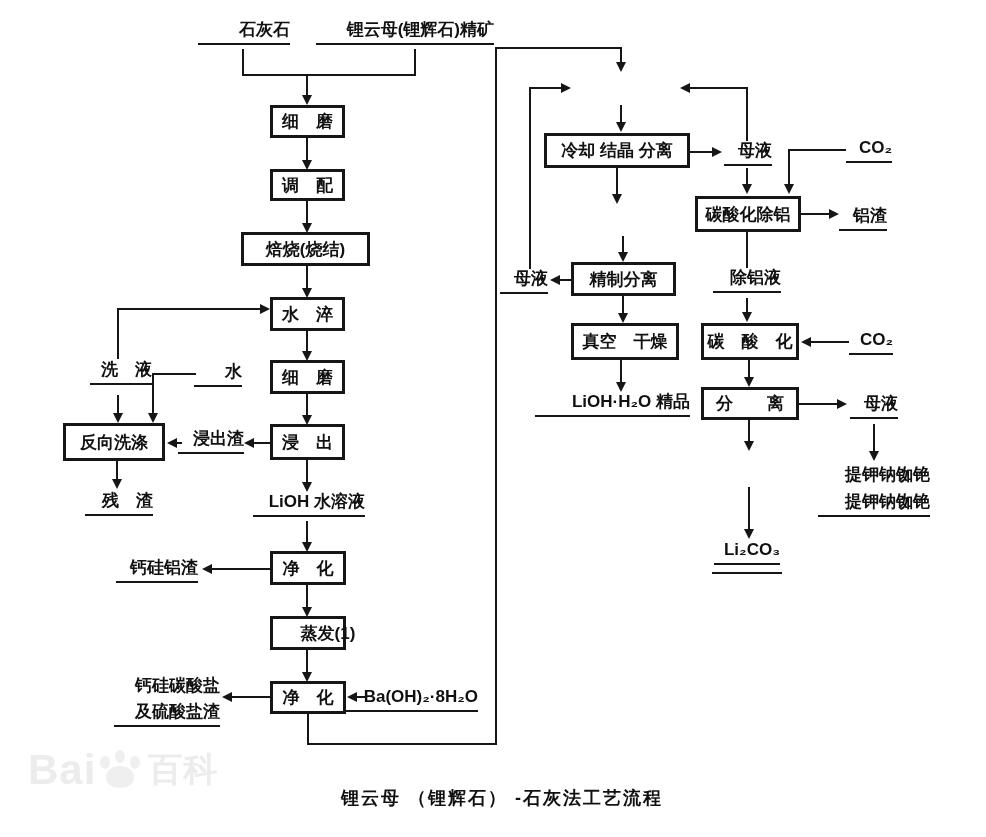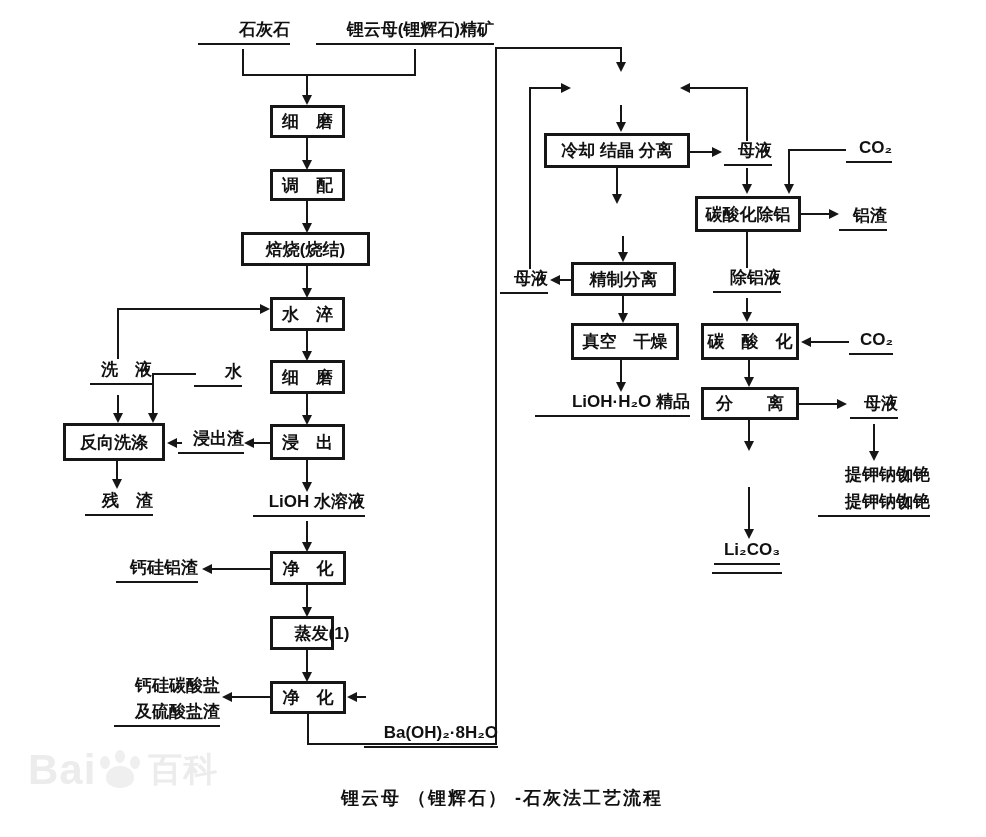--- a/index.html
+++ b/index.html
@@ -52,21 +52,21 @@
   <div class="arr d" style="left:302px;top:95px;"></div>
 
   <div class="box" style="left:270px;top:105px;width:75px;height:33px;">细　磨</div>
   <div class="box" style="left:270px;top:169px;width:75px;height:32px;">调　配</div>
   <div class="box" style="left:241px;top:232px;width:129px;height:34px;">焙烧(烧结)</div>
   <div class="box" style="left:270px;top:297px;width:75px;height:34px;">水　淬</div>
   <div class="box" style="left:270px;top:360px;width:75px;height:34px;">细　磨</div>
   <div class="box" style="left:270px;top:424px;width:75px;height:36px;">浸　出</div>
   <div class="box" style="left:63px;top:423px;width:102px;height:38px;">反向洗涤</div>
   <div class="box" style="left:270px;top:551px;width:76px;height:34px;">净　化</div>
-  <div class="box" style="left:270px;top:616px;width:64px;height:34px;padding-left:40px;">蒸发(1)</div>
+  <div class="box" style="left:270px;top:616px;width:76px;height:34px;padding-left:40px;">蒸发(1)</div>
   <div class="box" style="left:270px;top:681px;width:76px;height:33px;">净　化</div>
 
   <div class="ln" style="left:306px;top:138px;width:2px;height:25px;"></div>
   <div class="arr d" style="left:302px;top:160px;"></div>
   <div class="ln" style="left:306px;top:201px;width:2px;height:25px;"></div>
   <div class="arr d" style="left:302px;top:223px;"></div>
   <div class="ln" style="left:306px;top:266px;width:2px;height:24px;"></div>
   <div class="arr d" style="left:302px;top:288px;"></div>
   <div class="ln" style="left:306px;top:331px;width:2px;height:23px;"></div>
   <div class="arr d" style="left:302px;top:351px;"></div>
@@ -114,21 +114,21 @@
 
   <div class="lbl u" style="left:116px;top:558px;width:82px;">钙硅铝渣</div>
   <div class="ln" style="left:212px;top:568px;width:58px;height:2px;"></div>
   <div class="arr l" style="left:202px;top:564px;"></div>
 
   <div class="lbl" style="left:114px;top:676px;width:106px;">钙硅碳酸盐</div>
   <div class="lbl u" style="left:114px;top:702px;width:106px;">及硫酸盐渣</div>
   <div class="ln" style="left:232px;top:696px;width:38px;height:2px;"></div>
   <div class="arr l" style="left:222px;top:692px;"></div>
 
-  <div class="lbl u" style="left:364px;top:687px;width:134px;margin-top:36px;">Ba(OH)₂·8H₂O</div>
+  <div class="lbl u" style="left:344px;top:687px;width:134px;">Ba(OH)₂·8H₂O</div>
   <div class="ln" style="left:357px;top:696px;width:9px;height:2px;"></div>
   <div class="arr l" style="left:347px;top:692px;"></div>
 
   <div class="box" style="left:544px;top:133px;width:146px;height:35px;">冷却 结晶 分离</div>
   <div class="box" style="left:571px;top:262px;width:105px;height:34px;">精制分离</div>
   <div class="box" style="left:571px;top:323px;width:108px;height:37px;">真空　干燥</div>
 
   <div class="ln" style="left:531px;top:87px;width:32px;height:2px;"></div>
   <div class="arr r" style="left:561px;top:83px;"></div>
   <div class="ln" style="left:529px;top:87px;width:2px;height:182px;"></div>

